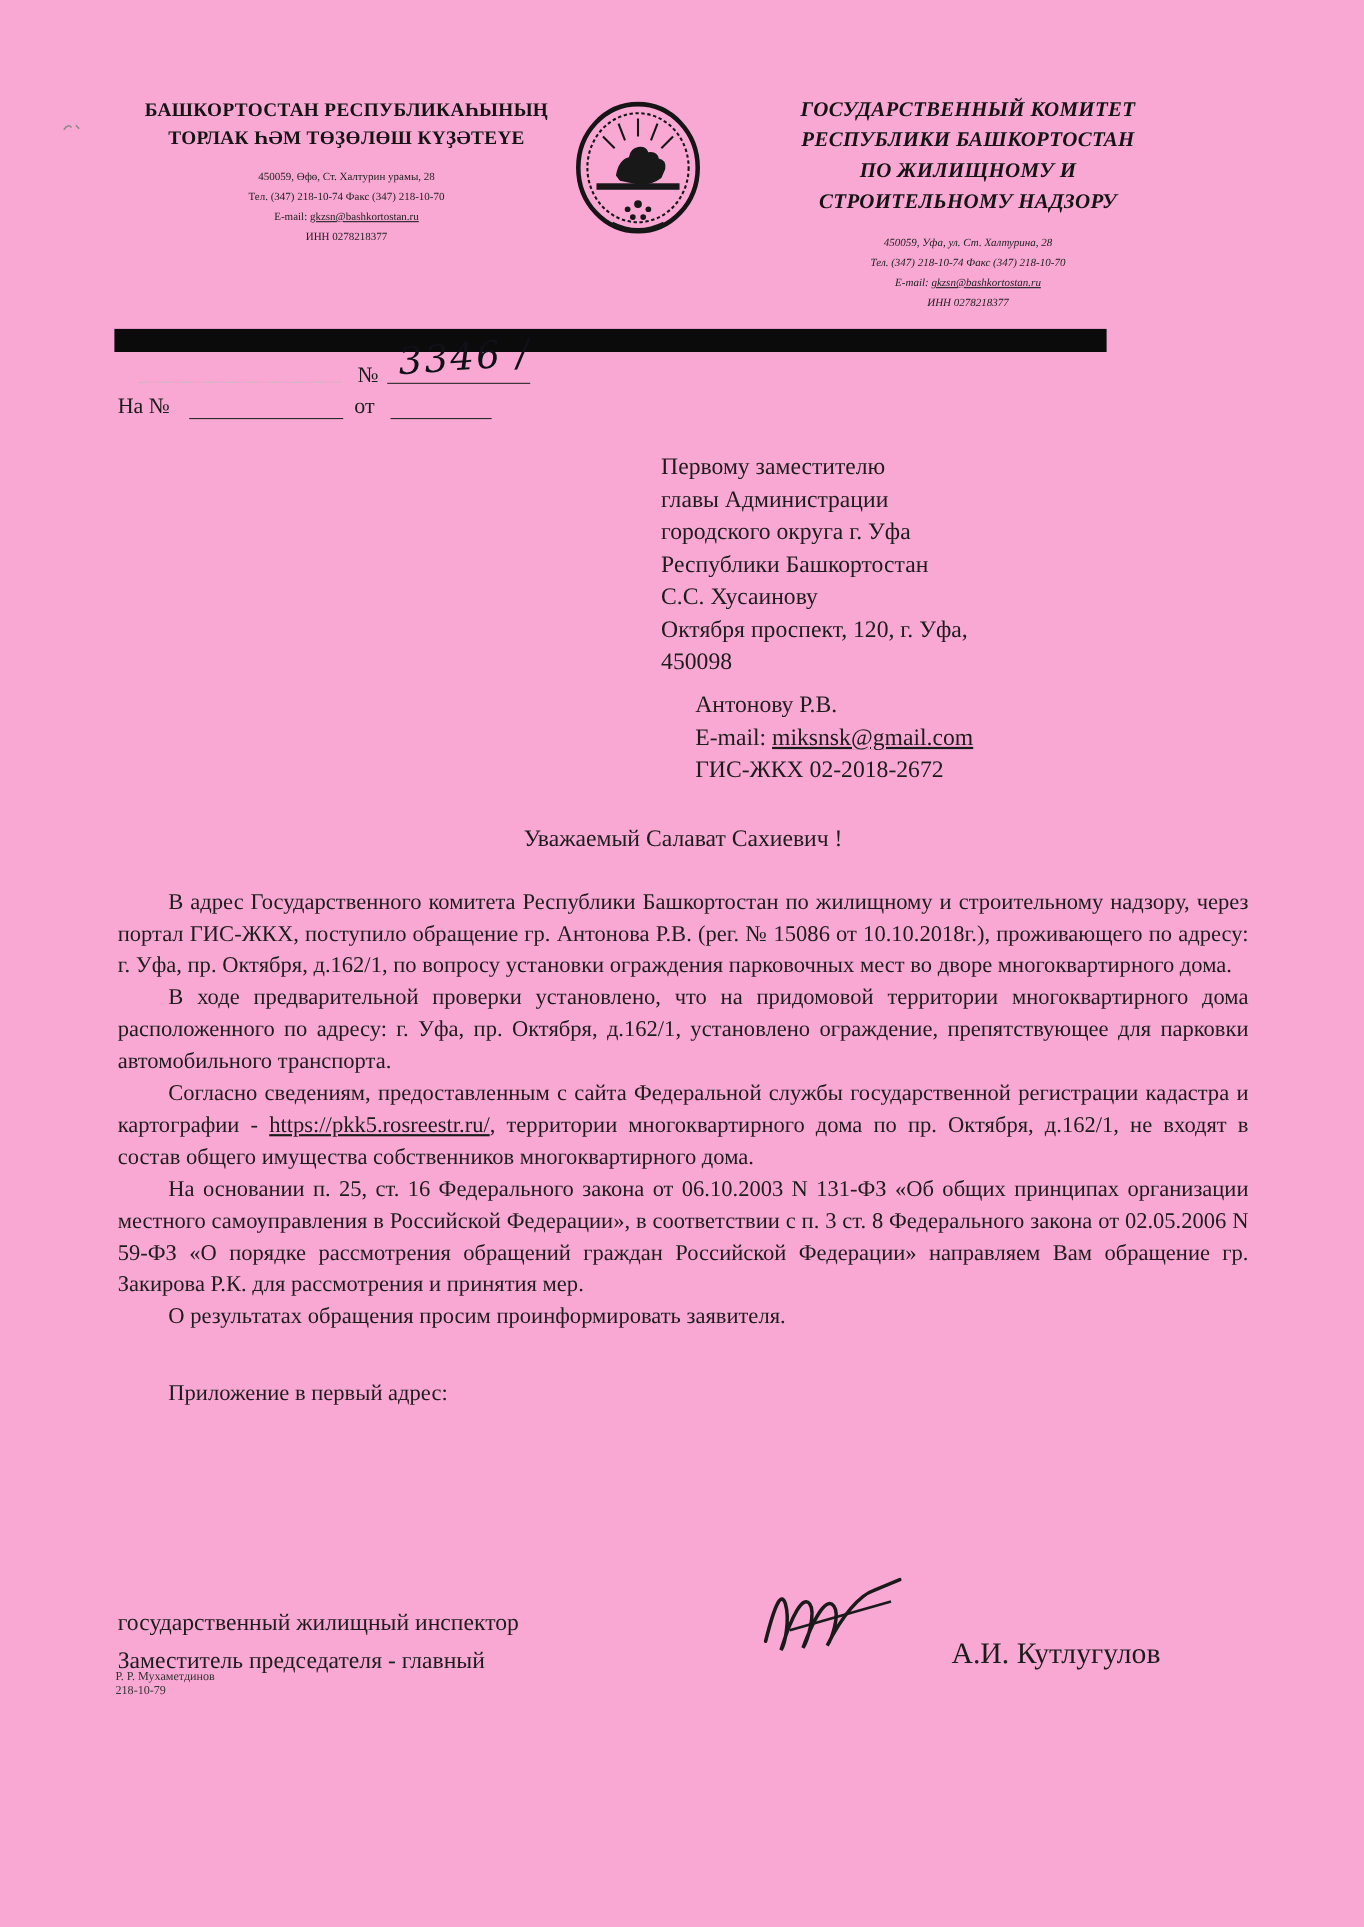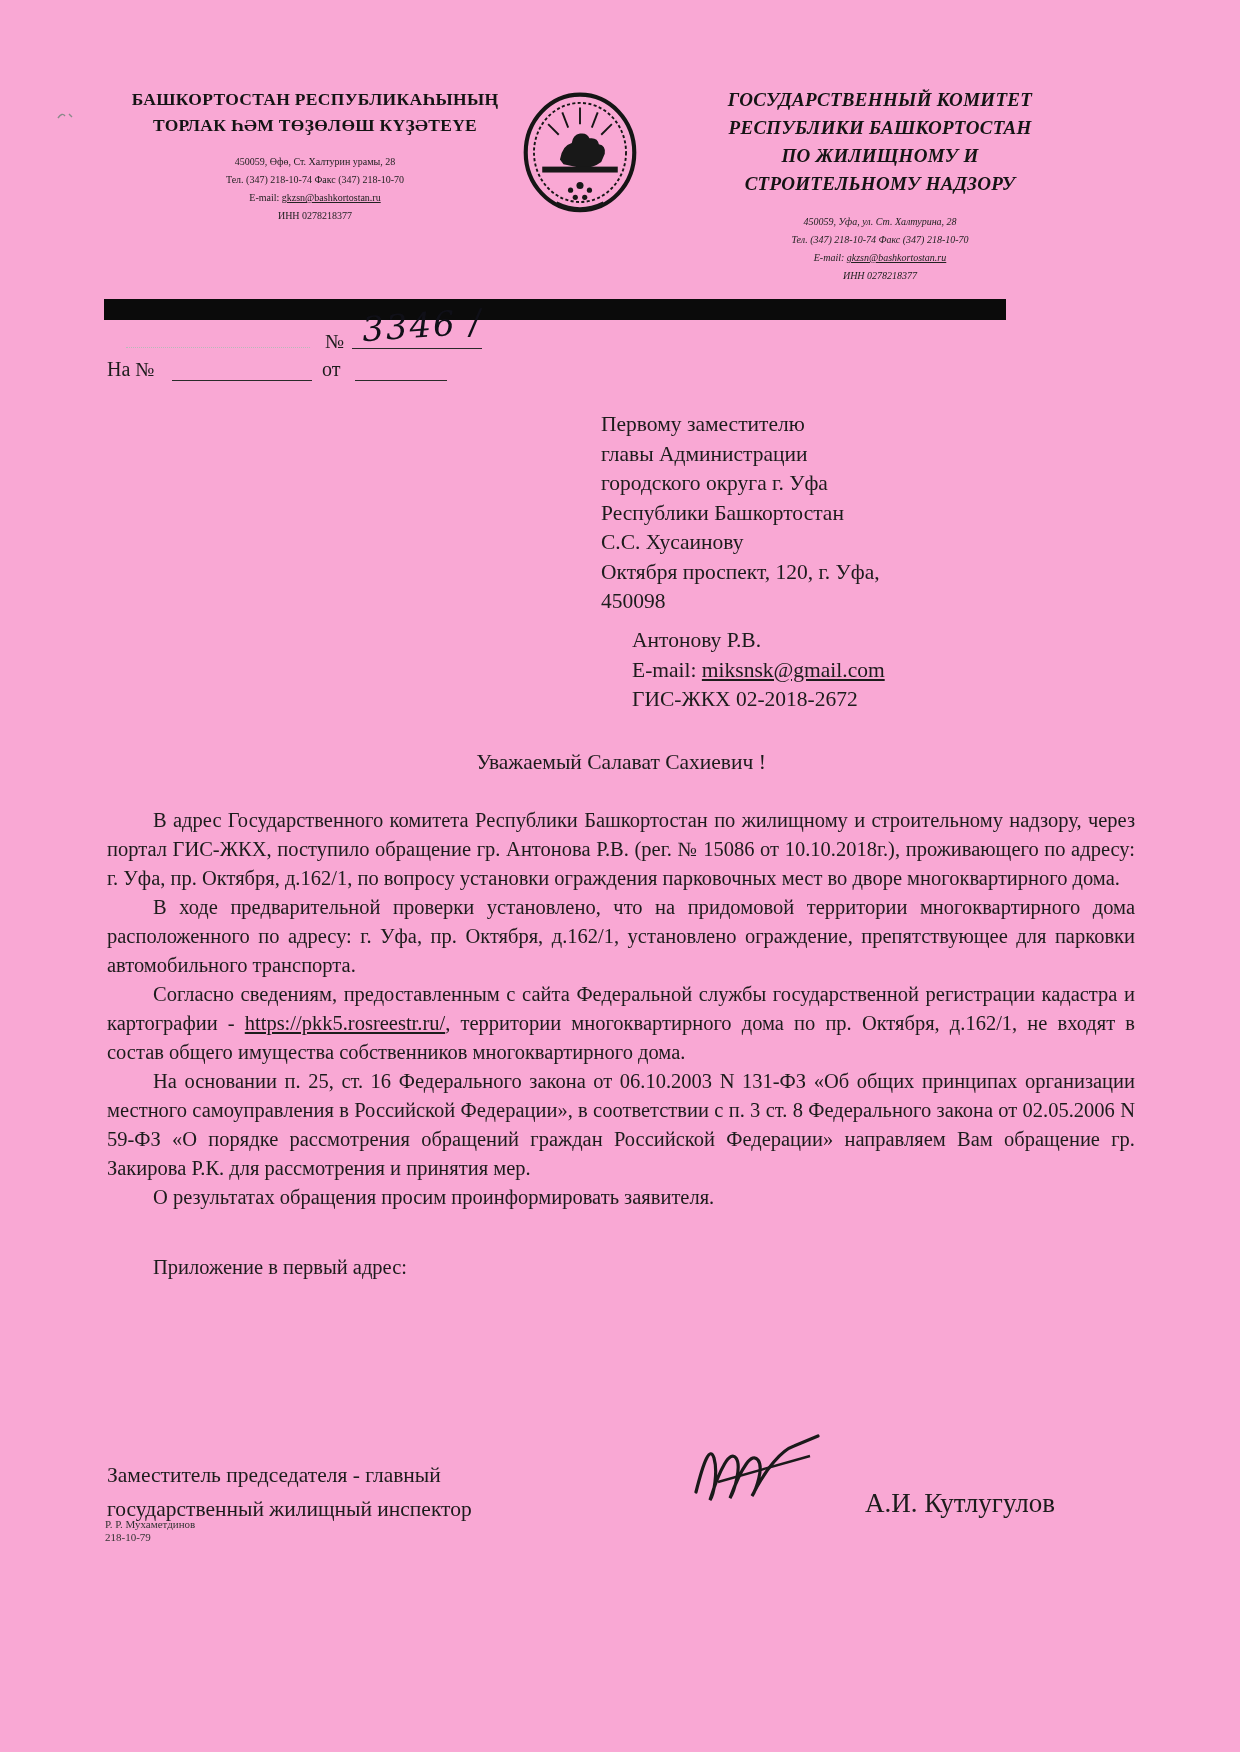--- a/index.html
+++ b/index.html
@@ -126,22 +126,22 @@
     <p><span>Согласно сведениям, предоставленным с сайта Федеральной службы государственной регистрации кадастра и картографии - </span><span class="u">https://pkk5.rosreestr.ru/</span><span>, территории многоквартирного дома по пр. Октября, д.162/1, не входят в состав общего имущества собственников многоквартирного дома.</span></p>
     <p>На основании п. 25, ст. 16 Федерального закона от 06.10.2003 N 131-ФЗ «Об общих принципах организации местного самоуправления в Российской Федерации», в соответствии с п. 3  ст. 8 Федерального закона от 02.05.2006 N 59-ФЗ «О порядке рассмотрения обращений граждан Российской Федерации» направляем Вам обращение гр. Закирова Р.К. для рассмотрения и принятия мер.</p>
     <p>О результатах обращения просим проинформировать заявителя.</p>
 
     <div class="attach">
       <div>Приложение в первый адрес:</div>
     </div>
   </div>
 
   <div class="abs sig-pos" style="left:107px;top:1458px;width:520px;">
+    <div>государственный жилищный инспектор</div>
     <div>Заместитель председателя - главный</div>
-    <div>государственный жилищный инспектор</div>
   </div>
 
   <svg class="abs" style="left:688px;top:1428px;" width="150" height="90" viewBox="0 0 150 90">
     <path d="M8 64 C16 32 22 18 26 30 C30 44 26 66 22 72 C32 40 42 22 48 30 C54 38 46 64 42 70 C54 38 64 24 70 32 C76 40 68 62 64 68 C78 40 94 22 106 18 L130 8" fill="none" stroke="#1a1a1a" stroke-width="3.2" stroke-linecap="round"></path>
     <path d="M30 54 L122 28" stroke="#1a1a1a" stroke-width="2.4" fill="none"></path>
   </svg>
 
   <div class="abs sig-name" style="left:865px;top:1488px;">А.И. Кутлугулов</div>
 
   <div class="abs foot" style="left:105px;top:1518px;">

